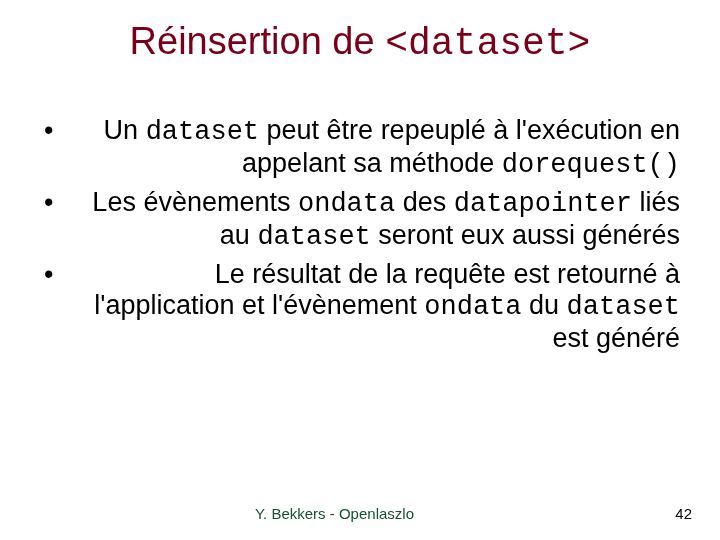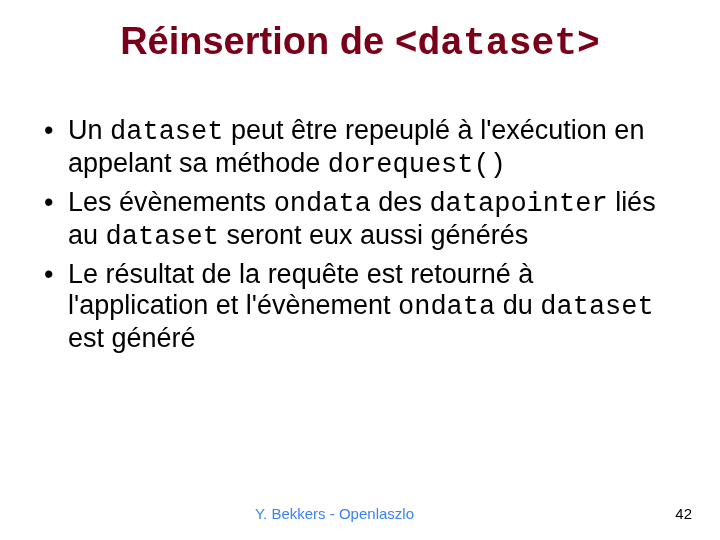--- a/index.html
+++ b/index.html
@@ -19,37 +19,38 @@
     box-sizing: border-box;
   }
   .title {
     position: absolute;
     top: 20px;
     left: 0;
     width: 720px;
     text-align: center;
     font-size: 38px;
     color: #7a0019;
-    font-weight: bold;
+    font-weight: normal;
   }
   .title .code {
     font-family: "Courier New", Courier, monospace;
   }
   .body {
     position: absolute;
     top: 115px;
     left: 40px;
     width: 640px;
     font-size: 27px;
     line-height: 1.15;
   }
   ul.bullets {
     list-style: none;
     margin: 0;
     padding: 0;
+    text-align: right;
   }
   ul.bullets > li {
     position: relative;
     padding-left: 28px;
     margin-bottom: 6px;
   }
   ul.bullets > li::before {
     content: "•";
     position: absolute;
     left: 4px;
@@ -59,21 +60,21 @@
   .code {
     font-family: "Courier New", Courier, monospace;
   }
   .footer-center {
     position: absolute;
     bottom: 18px;
     left: 0;
     width: 669px;
     text-align: center;
     font-size: 15px;
-    color: #3b82f6;
+    color: #14532d;
   }
   .footer-right {
     position: absolute;
     bottom: 18px;
     right: 28px;
     font-size: 15px;
     color: #000;
   }
 </style>
 </head>

